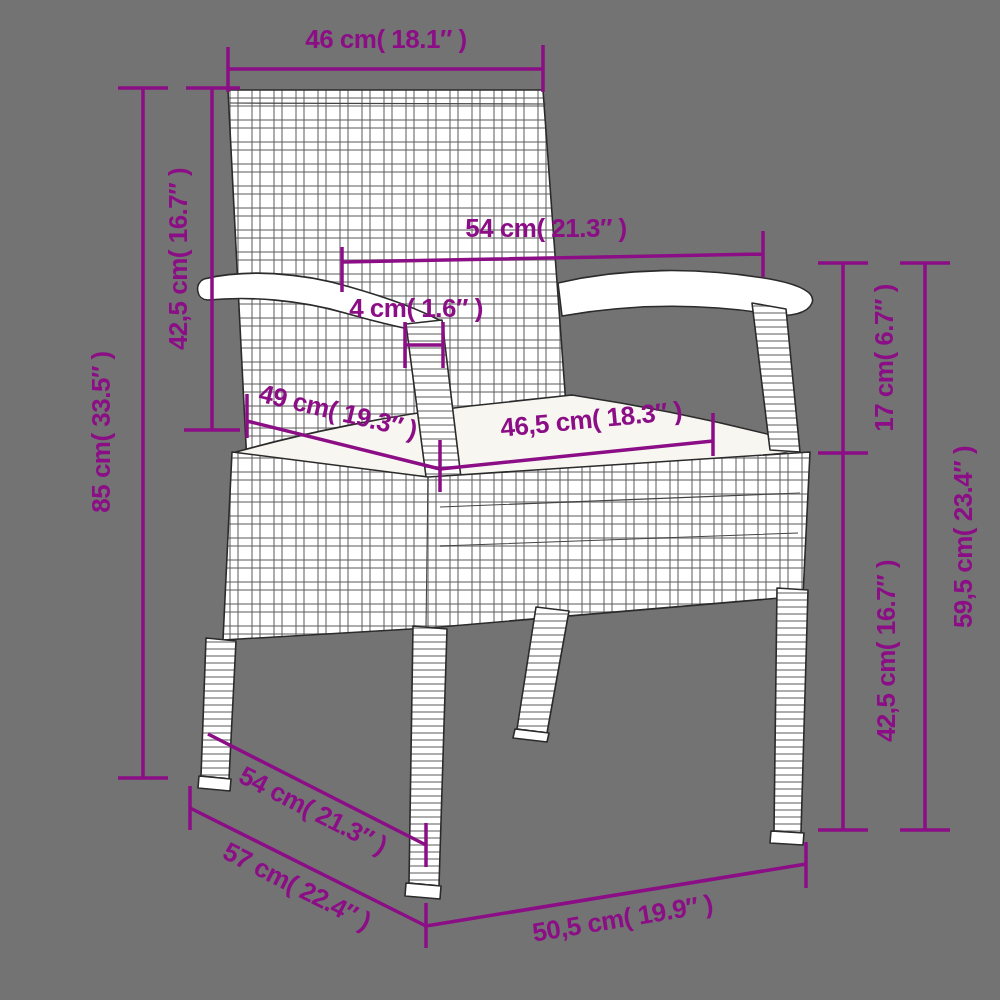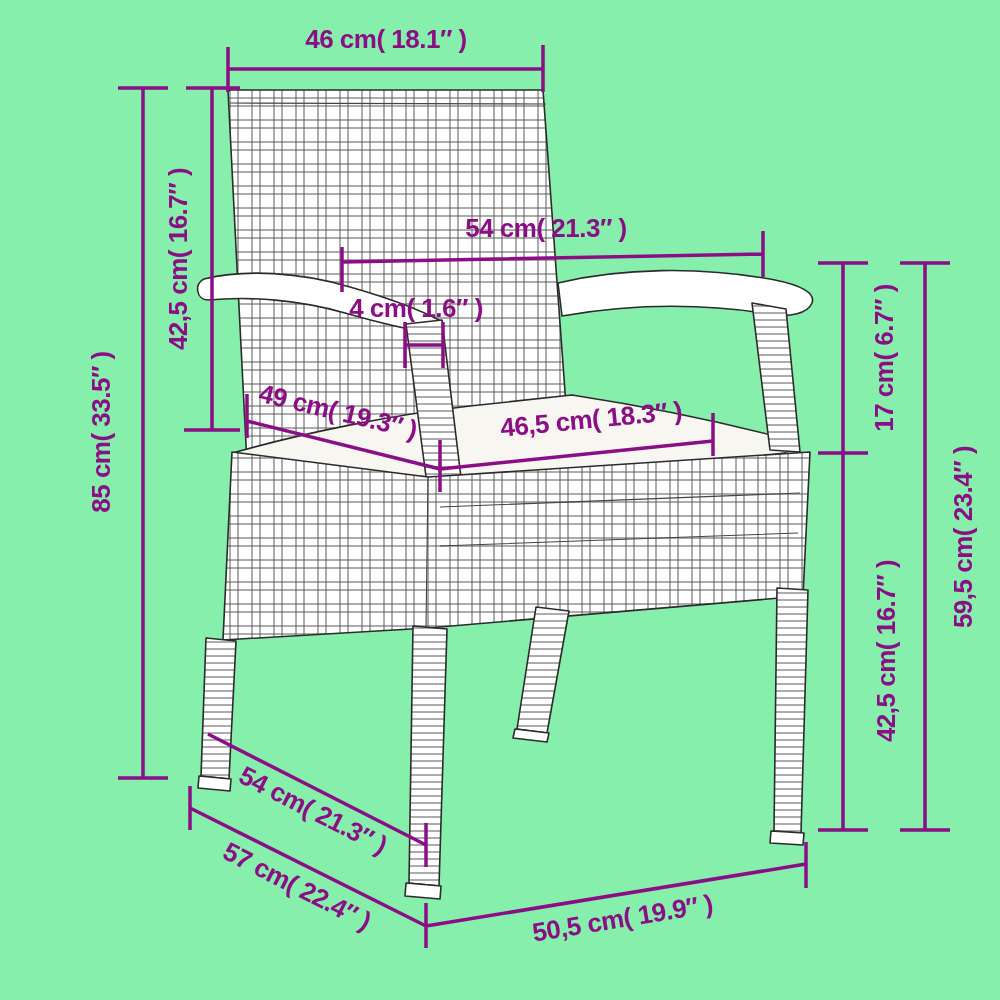--- a/index.html
+++ b/index.html
@@ -1,16 +1,16 @@
 <!DOCTYPE html>
 <html><head>
 <meta charset="utf-8">
 <style>
   html,body{margin:0;padding:0;background:#ffffff;}
-  .stage{width:1000px;height:1000px;position:relative;background:#86efac;overflow:hidden;
+  .stage{width:1000px;height:1000px;position:relative;background:#737373;overflow:hidden;
          font-family:"Liberation Sans",sans-serif;}
   svg{display:block;}
   .dim-line{stroke:#8C0E86;stroke-width:3.5;fill:none;stroke-linecap:butt;}
   .dim-label{font-family:"Liberation Sans",sans-serif;font-weight:bold;font-size:26px;
              fill:#8C0E86;letter-spacing:-0.5px;}
   .art{stroke:#2b2b2b;stroke-width:1.6;stroke-linejoin:round;}
   .thin{stroke:#444444;stroke-width:1.1;fill:none;}
 </style>
 </head>
 <body>

